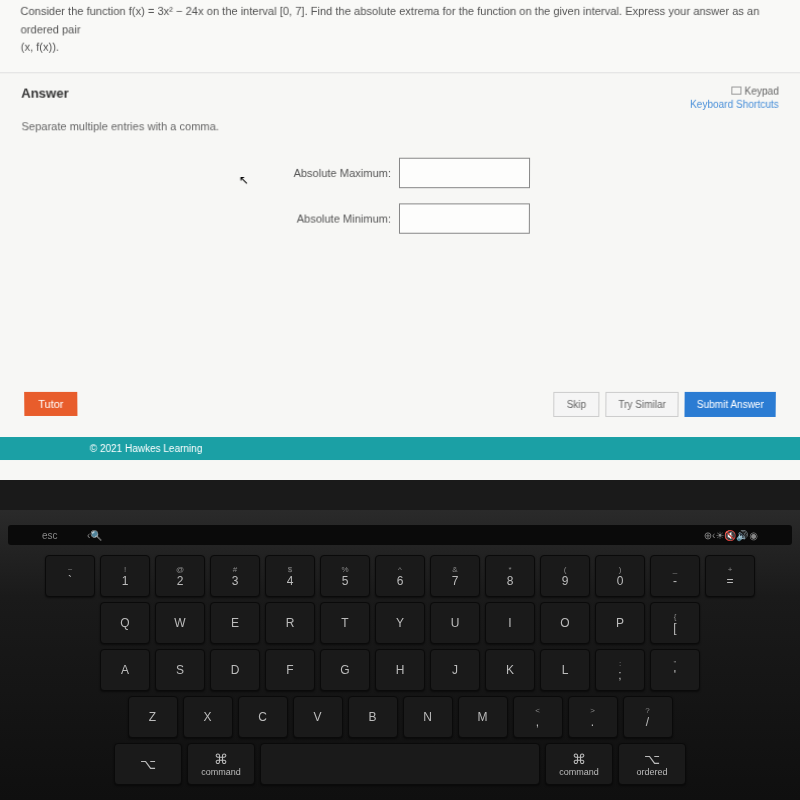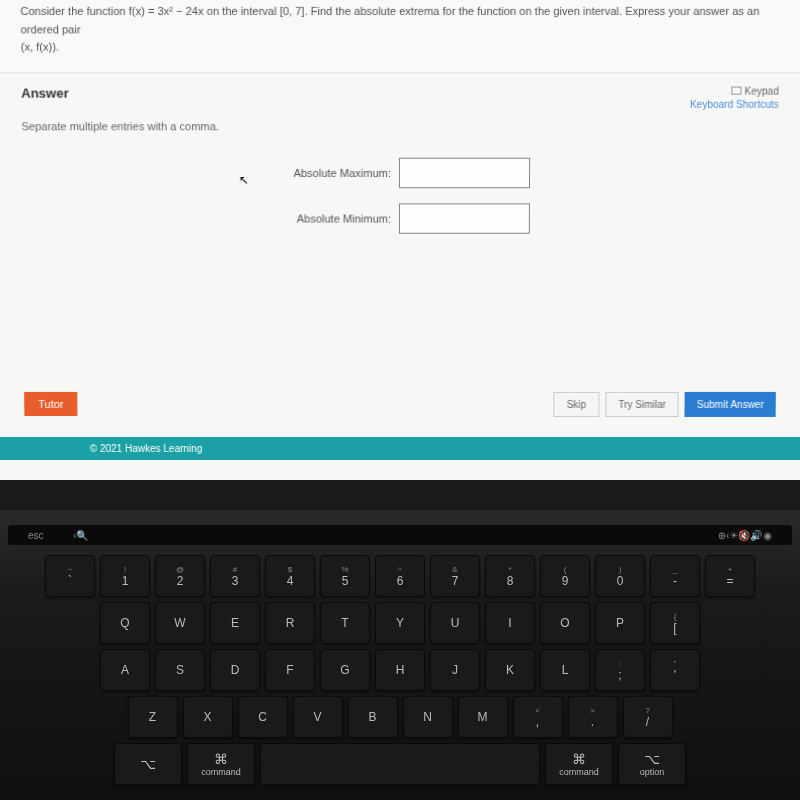--- a/index.html
+++ b/index.html
@@ -161,21 +161,21 @@
       padding: 15px 8px;
     }
     .touch-bar {
       height: 20px;
       background: #0a0a0a;
       margin-bottom: 10px;
       border-radius: 3px;
       display: flex;
       align-items: center;
       justify-content: space-between;
-      padding: 0 20px;
+      padding: 0 34px;
     }
     .touch-bar-item {
       color: #888;
       font-size: 10px;
     }
     .kbd-row {
       display: flex;
       gap: 5px;
       margin-bottom: 5px;
       justify-content: center;
@@ -448,16 +448,16 @@
       <span class="key-cmd-symbol">⌘</span>
       <span>command</span>
     </div>
     <div class="key" style="min-width:280px"></div>
     <div class="key key-cmd">
       <span class="key-cmd-symbol">⌘</span>
       <span>command</span>
     </div>
     <div class="key key-cmd">
       <span class="key-cmd-symbol">⌥</span>
-      <span>option</span>
+      <span>ordered</span>
     </div>
   </div>
 </div>
 
 </body></html>

